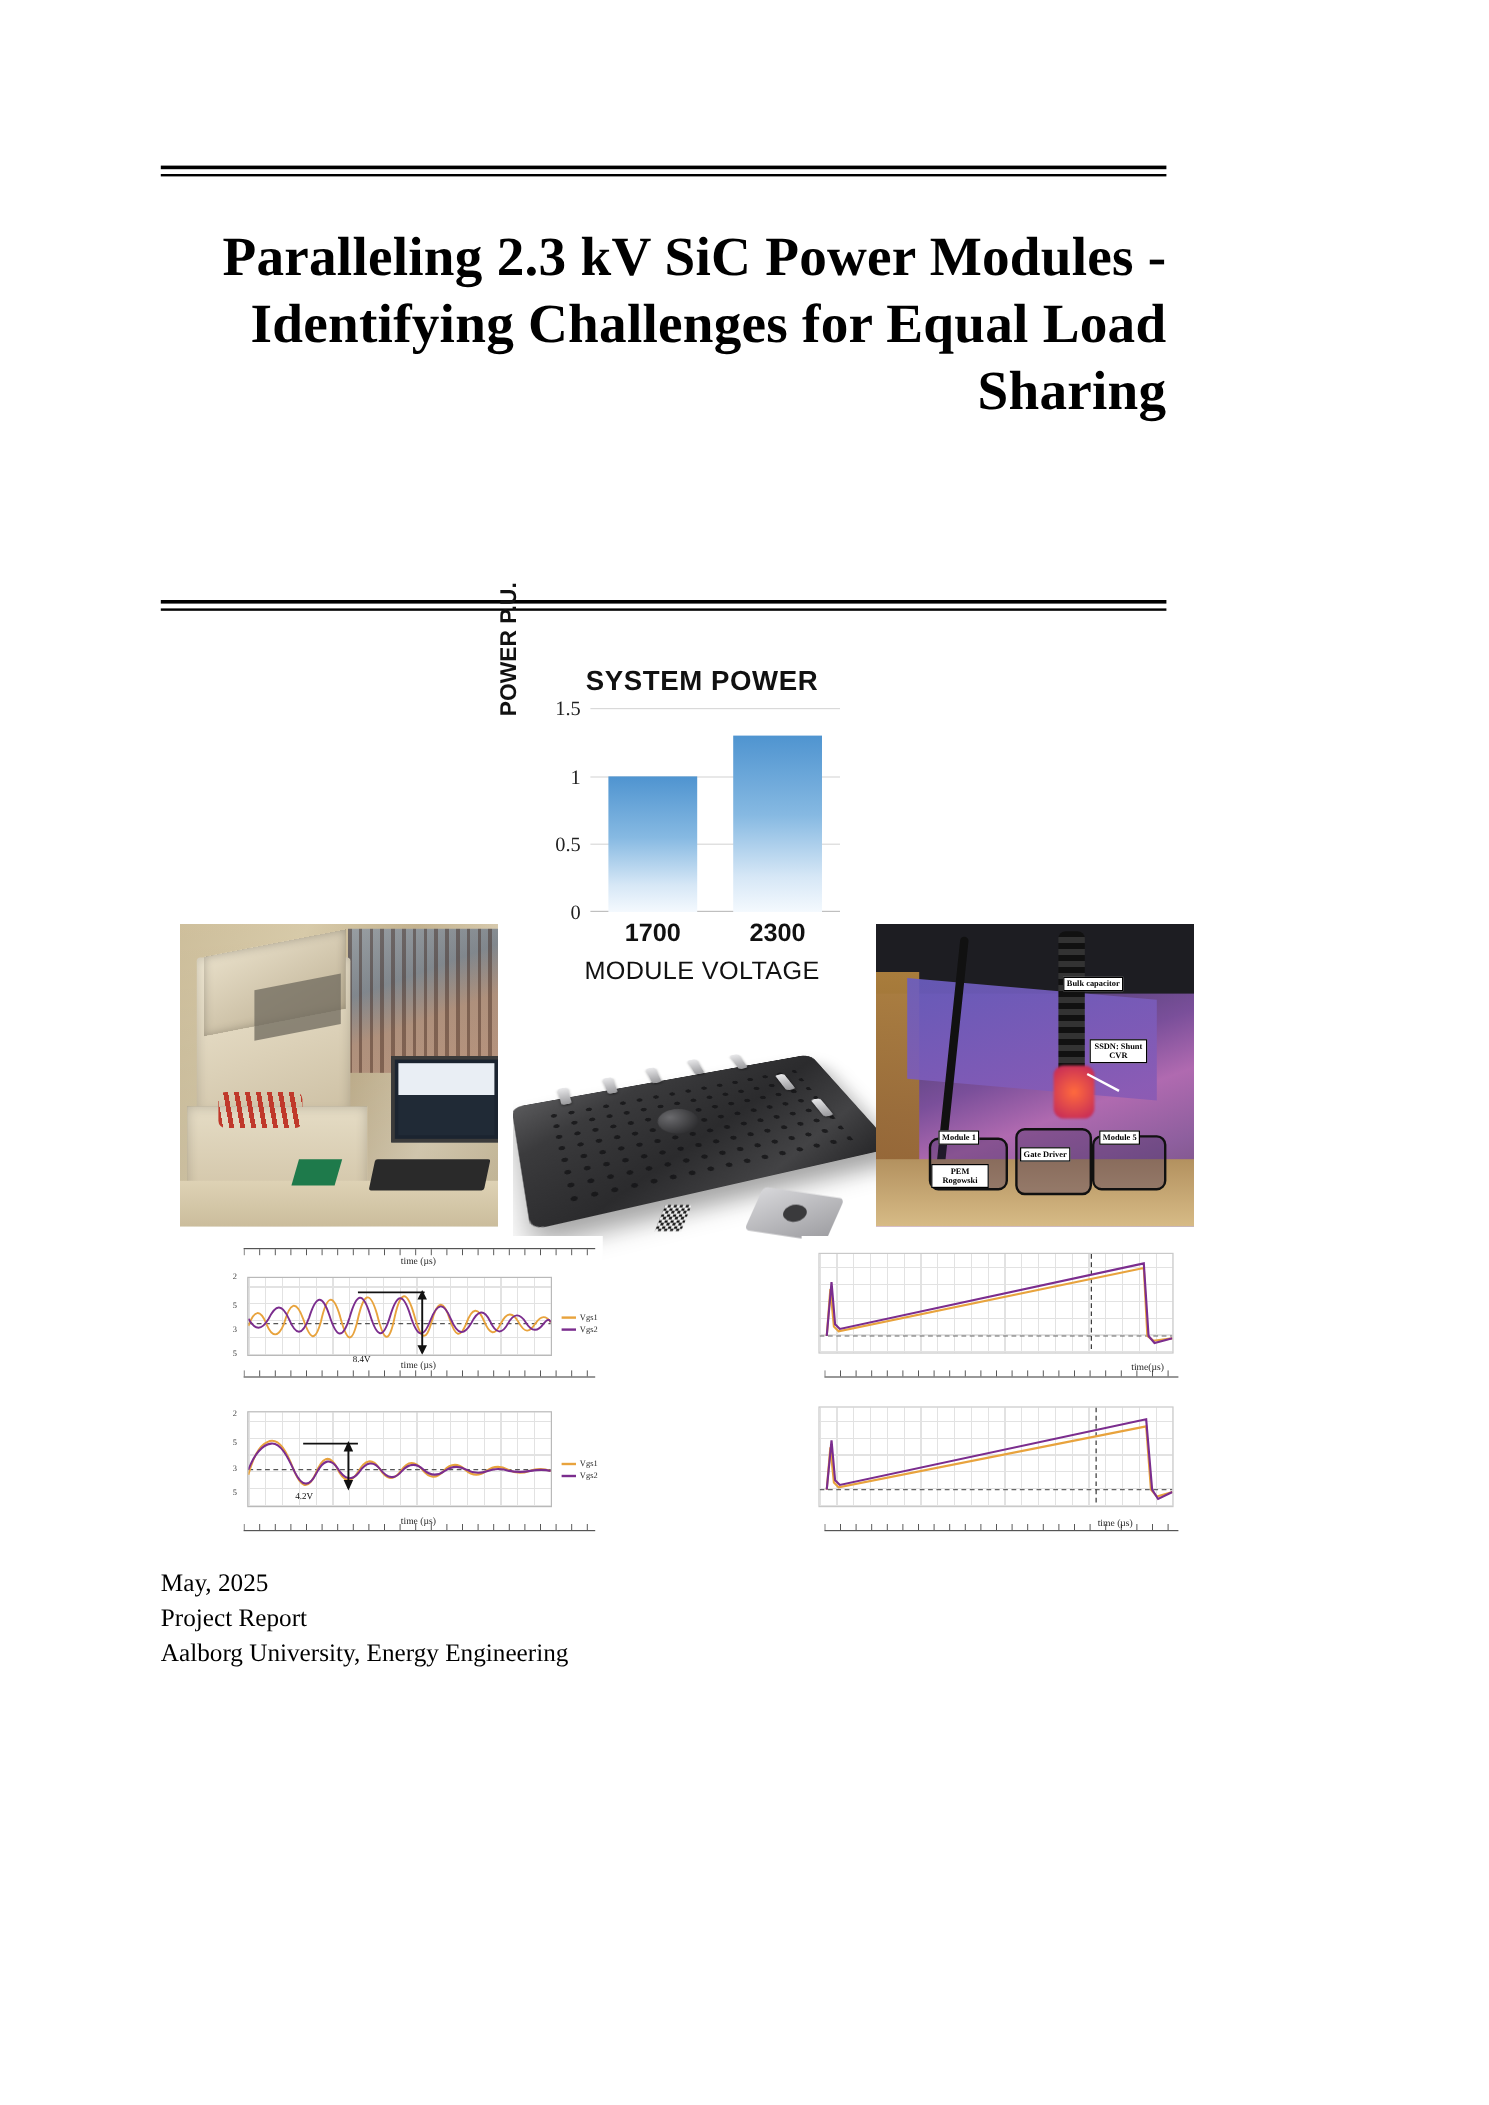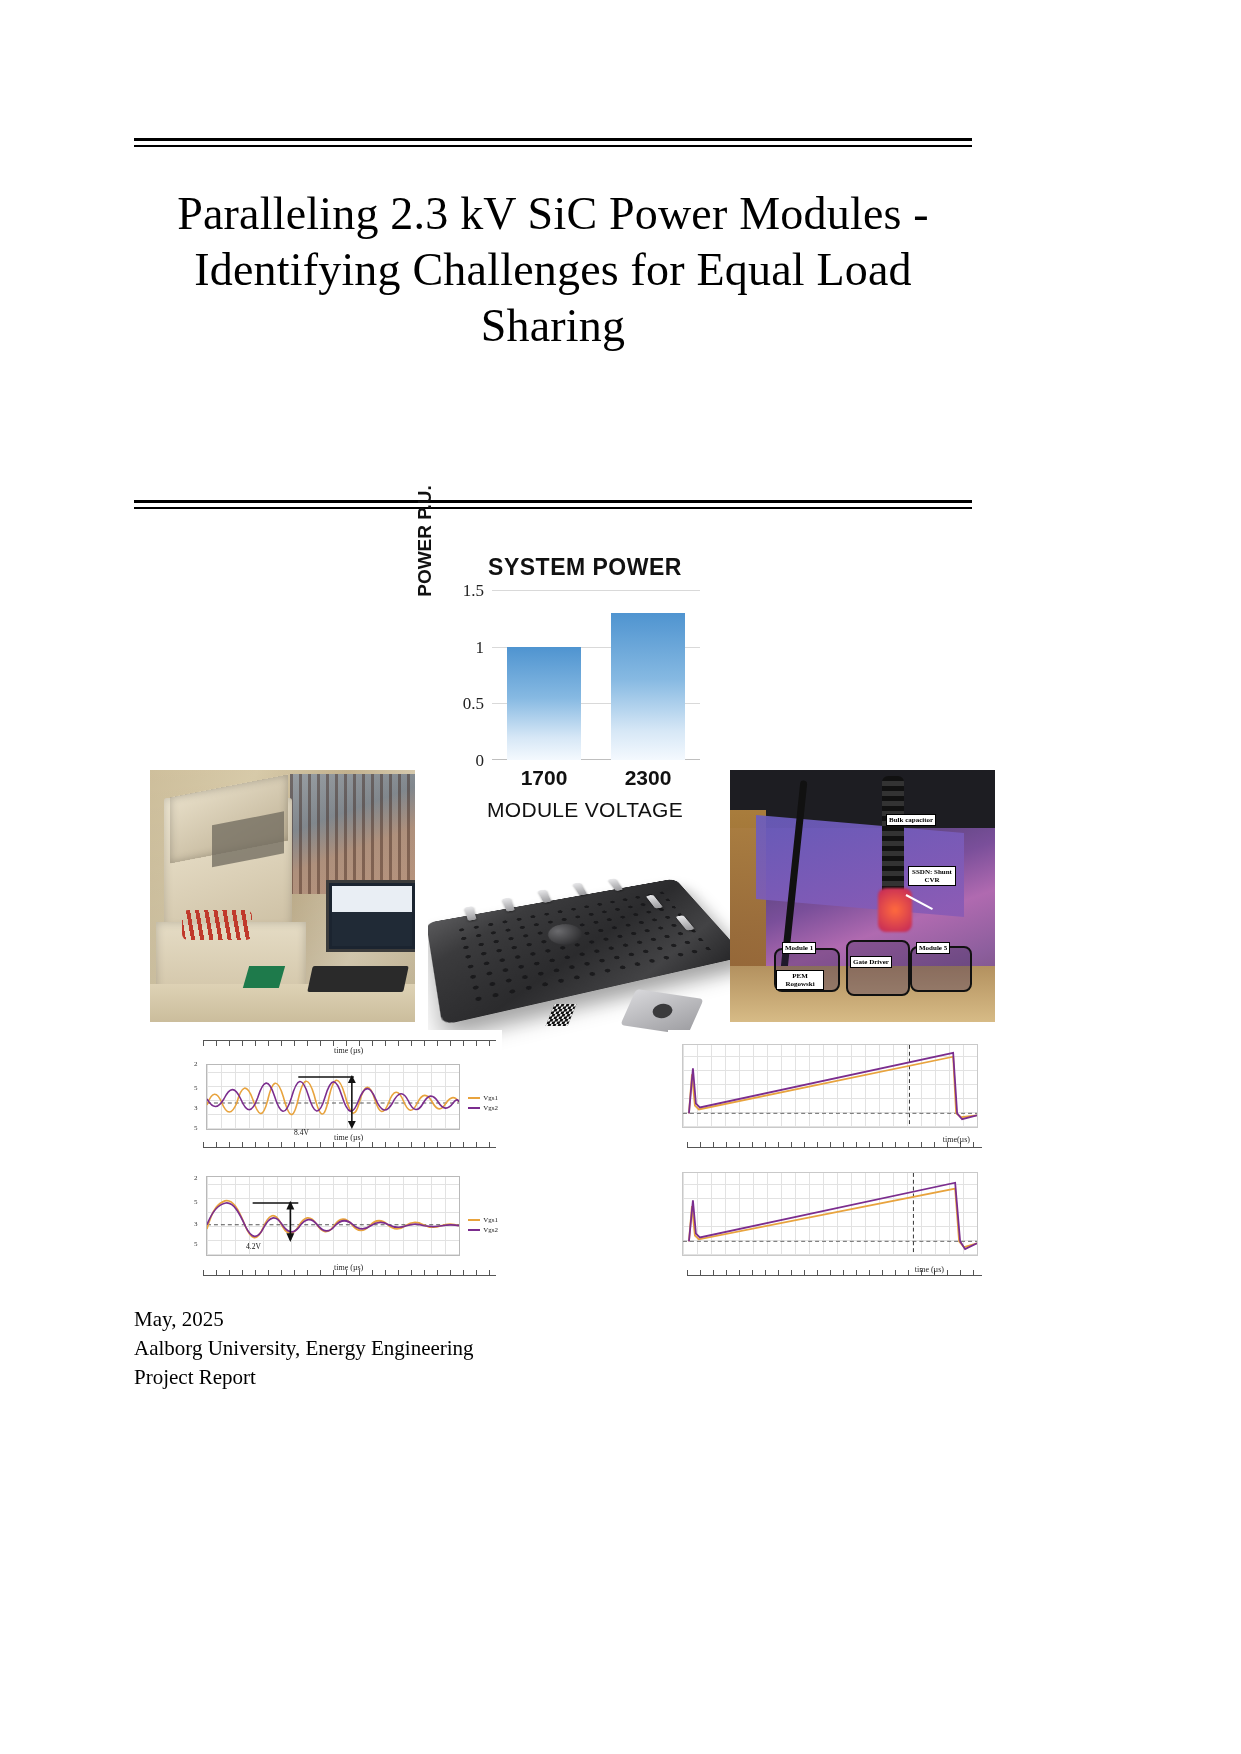--- a/index.html
+++ b/index.html
@@ -16,22 +16,23 @@
   
   .rule-top{position:absolute;left:134px;width:838px;}
   .rule-line{background:#000;width:100%;}
   .rule-thick{height:3px;}
   .rule-thin{height:1.5px;}
   .rule-gap{height:4px;}
 
   
   .title-block{position:absolute;left:134px;width:838px;text-align:center;}
   .doc-title{
-    font-size:46px;line-height:56px;font-weight:400;
+    font-size:46px;line-height:56px;font-weight:700;
     letter-spacing:.2px;
+    text-align:right;
   }
   .doc-title .tl{display:block;}
   .subtitle-wrap{margin-top:28px;}
   .subtitle{font-size:25px;line-height:34px;}
   .author{font-size:25px;line-height:34px;}
 
   
   .figure{position:absolute;left:150px;top:532px;width:845px;height:760px;}
 
   
@@ -361,17 +362,17 @@
         </svg>
       </div>
       <div class="wf-axis-bot"></div>
       <div class="wf-time" style="right:44px;bottom:12px">time (µs)</div>
     </div>
 
   </div>
 
   <div class="footer">
     <div>May, 2025</div>
+    <div>Project Report</div>
     <div>Aalborg University, Energy Engineering</div>
-    <div>Project Report</div>
   </div>
 
 </div>
 
 </body></html>

